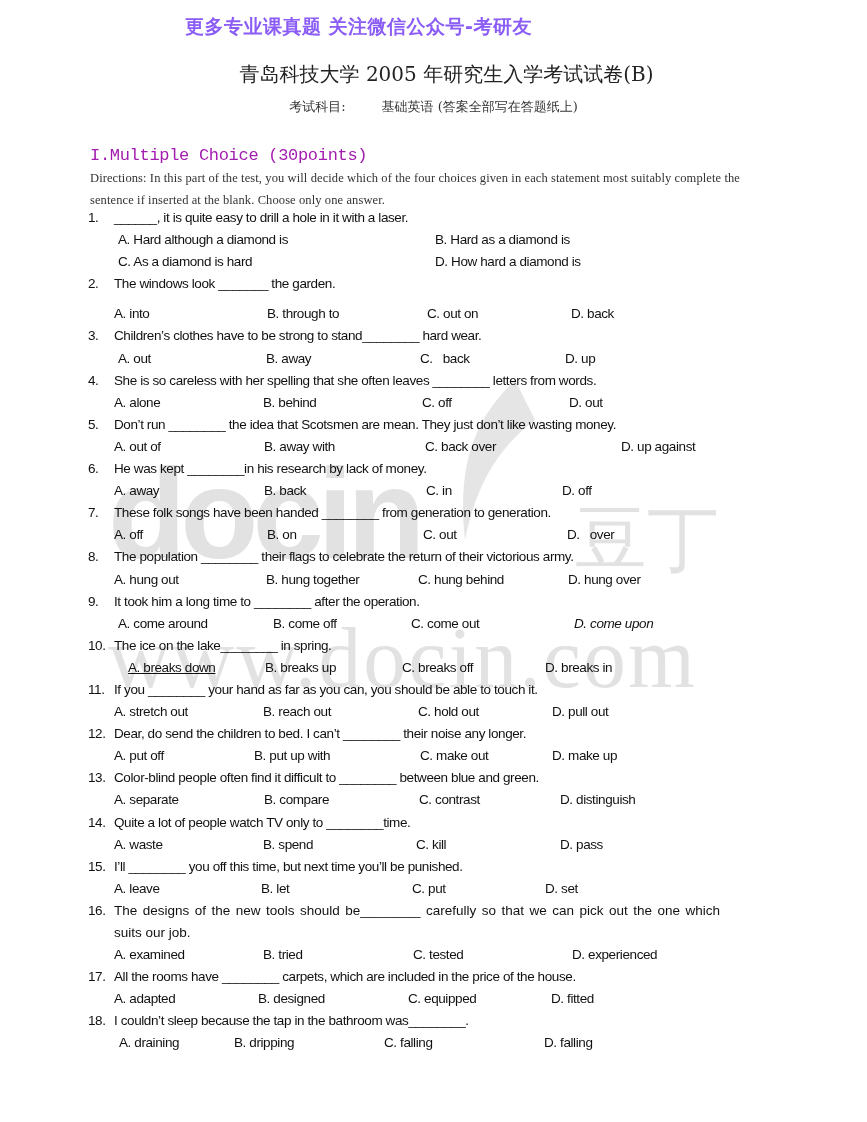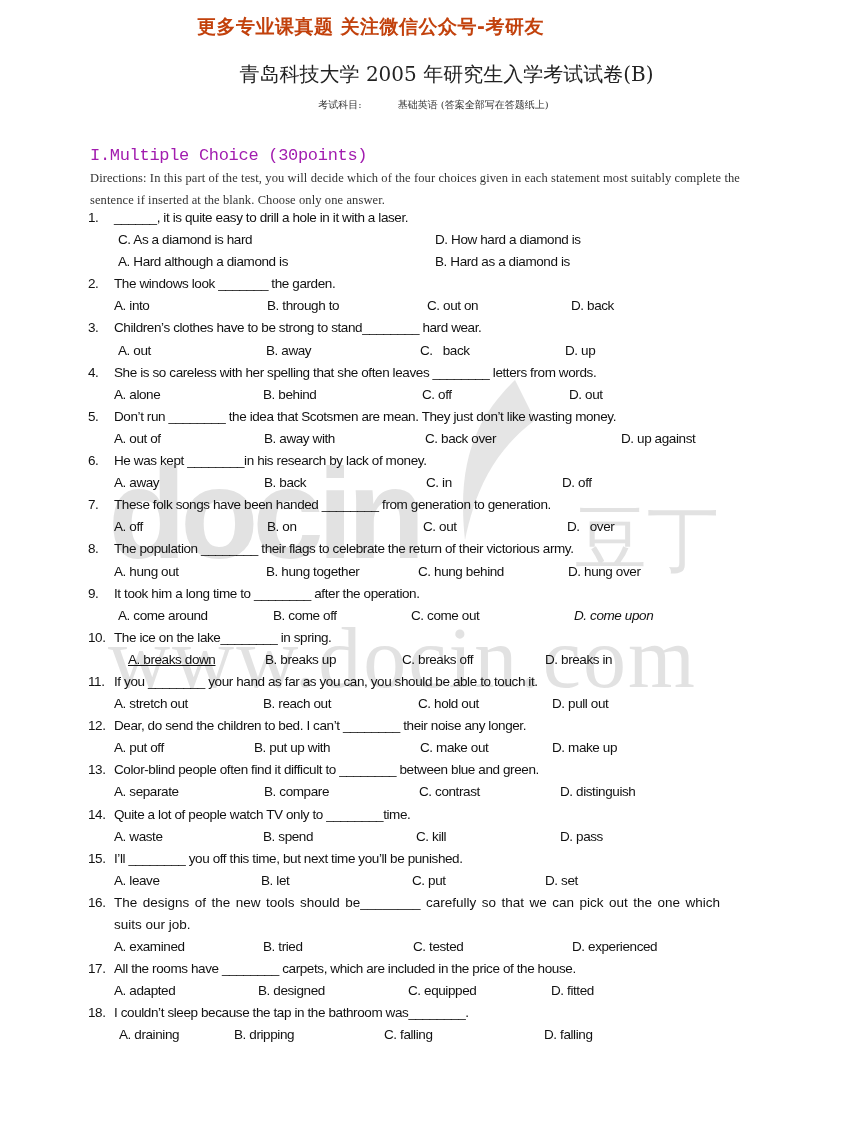--- a/index.html
+++ b/index.html
@@ -1,23 +1,23 @@
 <!DOCTYPE html>
 <html><head>
 <meta charset="utf-8">
 <style>
   html, body { margin: 0; padding: 0; background: #ffffff; }
   body { width: 867px; height: 1122px; position: relative; overflow: hidden;
          font-family: "Liberation Sans", "DejaVu Sans", sans-serif; color: #111; }
   .banner { position: absolute; top: 14px; left: 0; width: 717px; text-align: center;
-            font-family: "DejaVu Sans", sans-serif; font-weight: bold; font-size: 19px; color: #c2410c; letter-spacing: 0.5px; margin-left: 12px; }
+            font-family: "DejaVu Sans", sans-serif; font-weight: bold; font-size: 19px; color: #8b5cf6; letter-spacing: 0.5px; }
   .title { position: absolute; top: 61px; left: 0; width: 867px; text-align: center;
            font-family: "DejaVu Serif", serif; font-size: 20px; color: #222; margin-left: 13px; }
   .subtitle { position: absolute; top: 98px; left: 0; width: 867px; text-align: center;
-              font-family: "DejaVu Serif", serif; font-size: 10px; color: #333; }
+              font-family: "DejaVu Serif", serif; font-size: 13px; color: #333; }
   .subtitle .gap { display: inline-block; width: 36px; }
   .section { position: absolute; left: 90px; top: 146px; font-family: "Liberation Mono", monospace;
              font-size: 17px; color: #a21caf; letter-spacing: -0.3px; }
   .directions { position: absolute; left: 90px; top: 167px; width: 660px; font-family: "Liberation Serif", serif;
                 font-size: 12.5px; color: #333; line-height: 22px; letter-spacing: 0.1px; }
   .questions { position: absolute; left: 88px; top: 207px; width: 700px; }
   .q { font-size: 13.5px; letter-spacing: -0.4px; line-height: 22.1px; }
   .q-row { display: flex; }
   .q-num { width: 26px; flex: none; }
   .q-text { flex: 1; }
@@ -49,34 +49,34 @@
 <div class="section">I.Multiple Choice  (30points)</div>
 <div class="directions">Directions: In this part of the test, you will decide which of the four choices given in each statement most suitably complete the sentence if inserted at the blank. Choose only one answer.</div>
 
 <div class="questions" id="qlist">
     <div class="q">
       <div class="q-row">
         <span class="q-num">1.</span>
         <span class="q-text">______, it is quite easy to drill a hole in it with a laser.</span>
       </div>
       <div class="opts">
+        <span class="opt" style="margin-left: 4px; width: 317px;">A. Hard although a diamond is</span>
+        <span class="opt" style="margin-left: 0px; width: auto;">B. Hard as a diamond is</span>
+      </div>
+      <div class="opts">
         <span class="opt" style="margin-left: 4px; width: 317px;">C. As a diamond is hard</span>
         <span class="opt" style="margin-left: 0px; width: auto;">D. How hard a diamond is</span>
       </div>
-      <div class="opts">
-        <span class="opt" style="margin-left: 4px; width: 317px;">A. Hard although a diamond is</span>
-        <span class="opt" style="margin-left: 0px; width: auto;">B. Hard as a diamond is</span>
-      </div>
     </div>
     <div class="q">
       <div class="q-row">
         <span class="q-num">2.</span>
         <span class="q-text">The windows look _______ the garden.</span>
       </div>
-      <div class="opts" style="position: relative; height: 22.1px;">
+      <div class="opts" style="position: relative; height: 22.1px; margin-top: 8px;">
         <span class="opt" style="position: absolute; left: 26px; white-space: pre;">A. into</span>
         <span class="opt" style="position: absolute; left: 179px; white-space: pre;">B. through to</span>
         <span class="opt" style="position: absolute; left: 339px; white-space: pre;">C. out on</span>
         <span class="opt" style="position: absolute; left: 483px; white-space: pre;">D. back</span>
       </div>
     </div>
     <div class="q">
       <div class="q-row">
         <span class="q-num">3.</span>
         <span class="q-text">Children’s clothes have to be strong to stand________ hard wear.</span>

